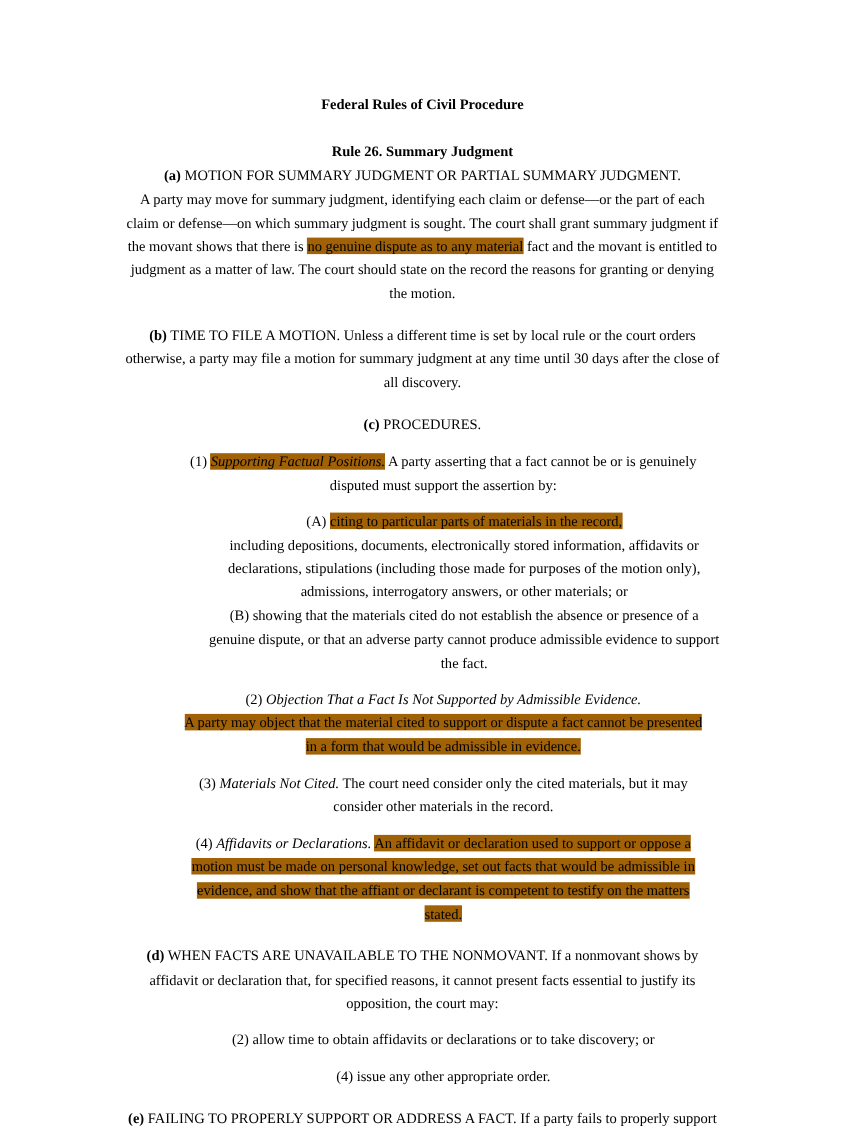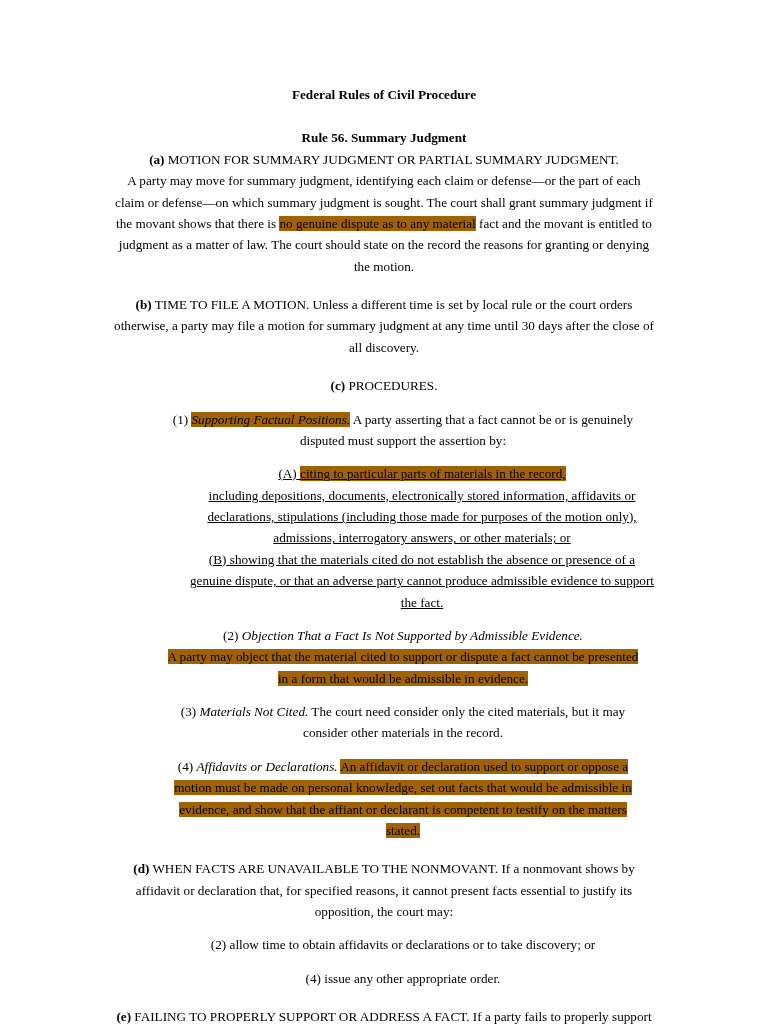--- a/index.html
+++ b/index.html
@@ -41,37 +41,36 @@
   p.spaced {
     margin: 17px 0 0 0;
   }
   .indent1 {
     margin: 12px;
     padding-left: 38px;
   }
   .indent2 {
     margin: 0;
     padding-left: 76px;
-    text-decoration: underline;
   }
   .bold { font-weight: bold; }
   .ital { font-style: italic; }
   .hl {
     background-color: #a16207;
   }
 </style>
 </head>
 <body>
 
 <div class="page">
   <div class="doc">
 
     <div class="doc-title">Federal Rules of Civil Procedure</div>
 
-    <div class="rule-head">Rule 56. Summary Judgment</div>
+    <div class="rule-head">Rule 26. Summary Judgment</div>
 
     <p class="block"><span class="bold">(a)</span> <span>MOTION FOR SUMMARY JUDGMENT OR PARTIAL SUMMARY JUDGMENT.</span><br><span>A party may move for summary judgment, identifying each claim or defense—or the part of each claim or defense—on which summary judgment is sought. The court shall grant summary judgment if the movant shows that there is </span><span class="hl">no genuine dispute as to any material</span><span> fact and the movant is entitled to judgment as a matter of law. The court should state on the record the reasons for granting or denying the motion.</span></p>
 
     <p class="spaced"><span class="bold">(b)</span> <span>TIME TO FILE A MOTION.</span> <span>Unless a different time is set by local rule or the court orders otherwise, a party may file a motion for summary judgment at any time until 30 days after the close of all discovery.</span></p>
 
     <p class="spaced"><span class="bold">(c)</span> <span>PROCEDURES.</span></p>
 
     <p class="indent1"><span>(1)</span> <span class="ital hl">Supporting Factual Positions.</span><span> A party asserting that a fact cannot be or is genuinely disputed must support the assertion by:</span></p>
 
     <p class="indent2"><span>(A)</span> <span class="hl">citing to particular parts of materials in the record,</span><br><span>including depositions, documents, electronically stored information, affidavits or declarations, stipulations (including those made for purposes of the motion only), admissions, interrogatory answers, or other materials; or</span></p>

